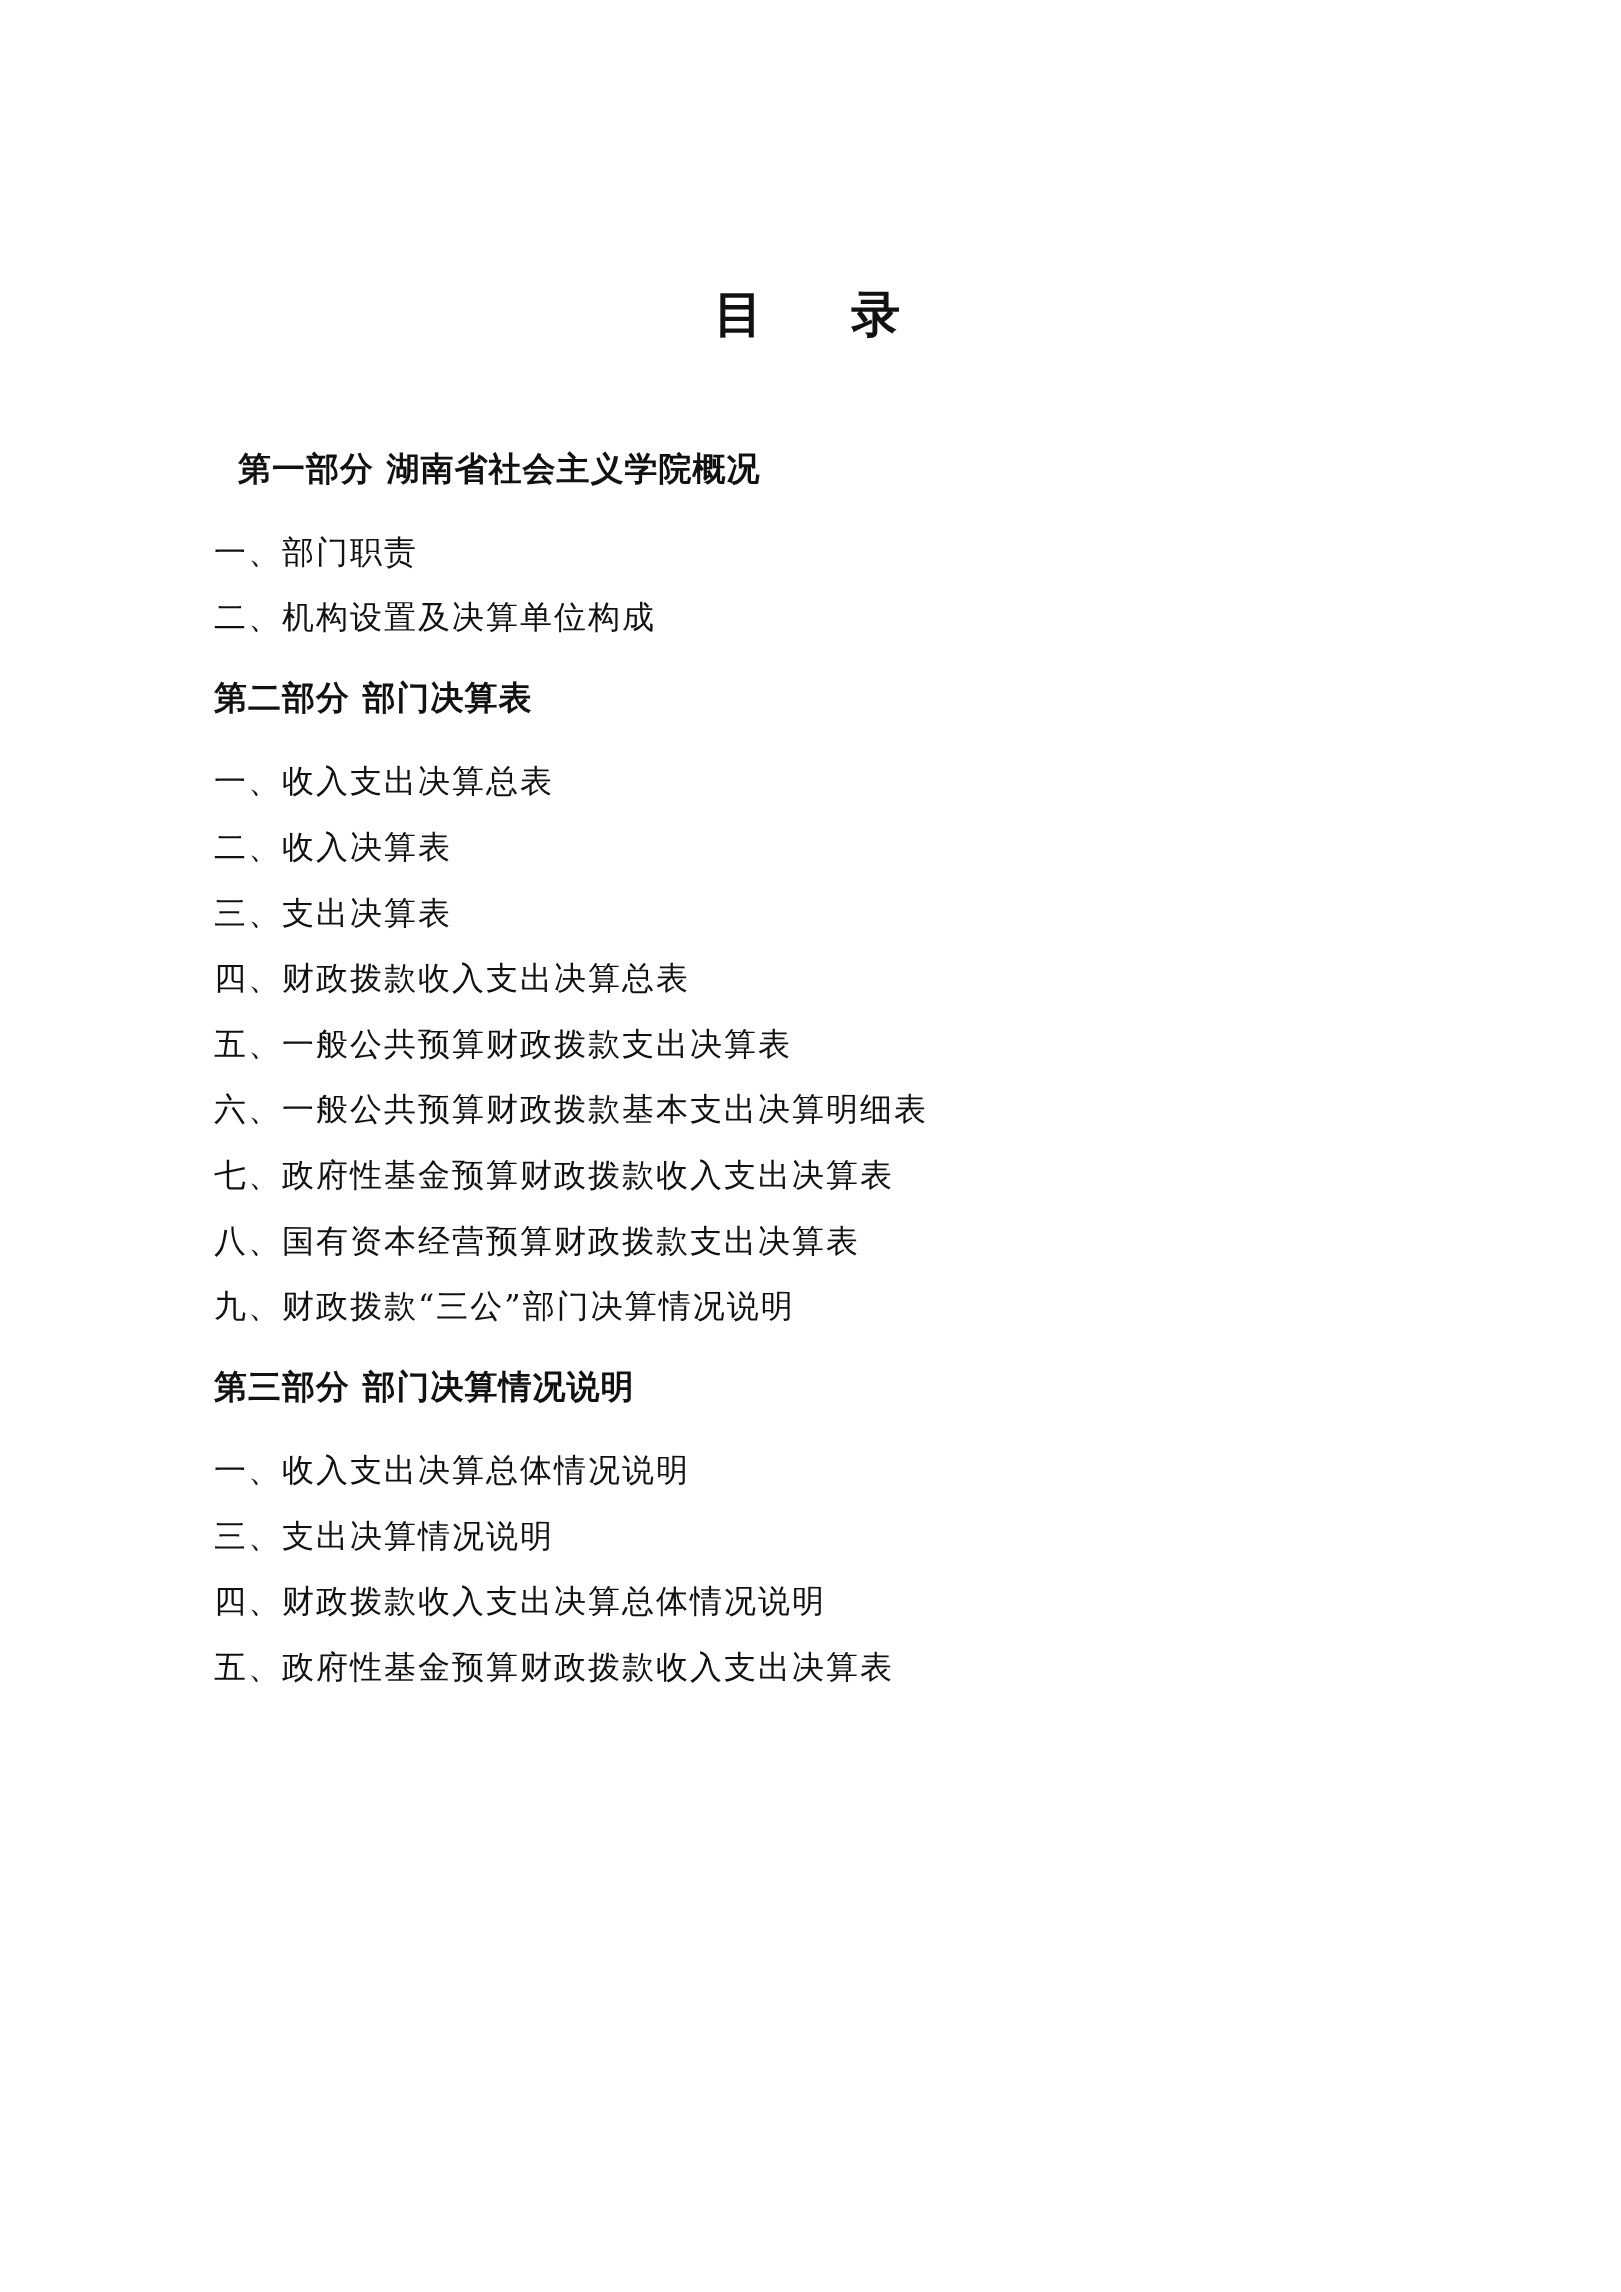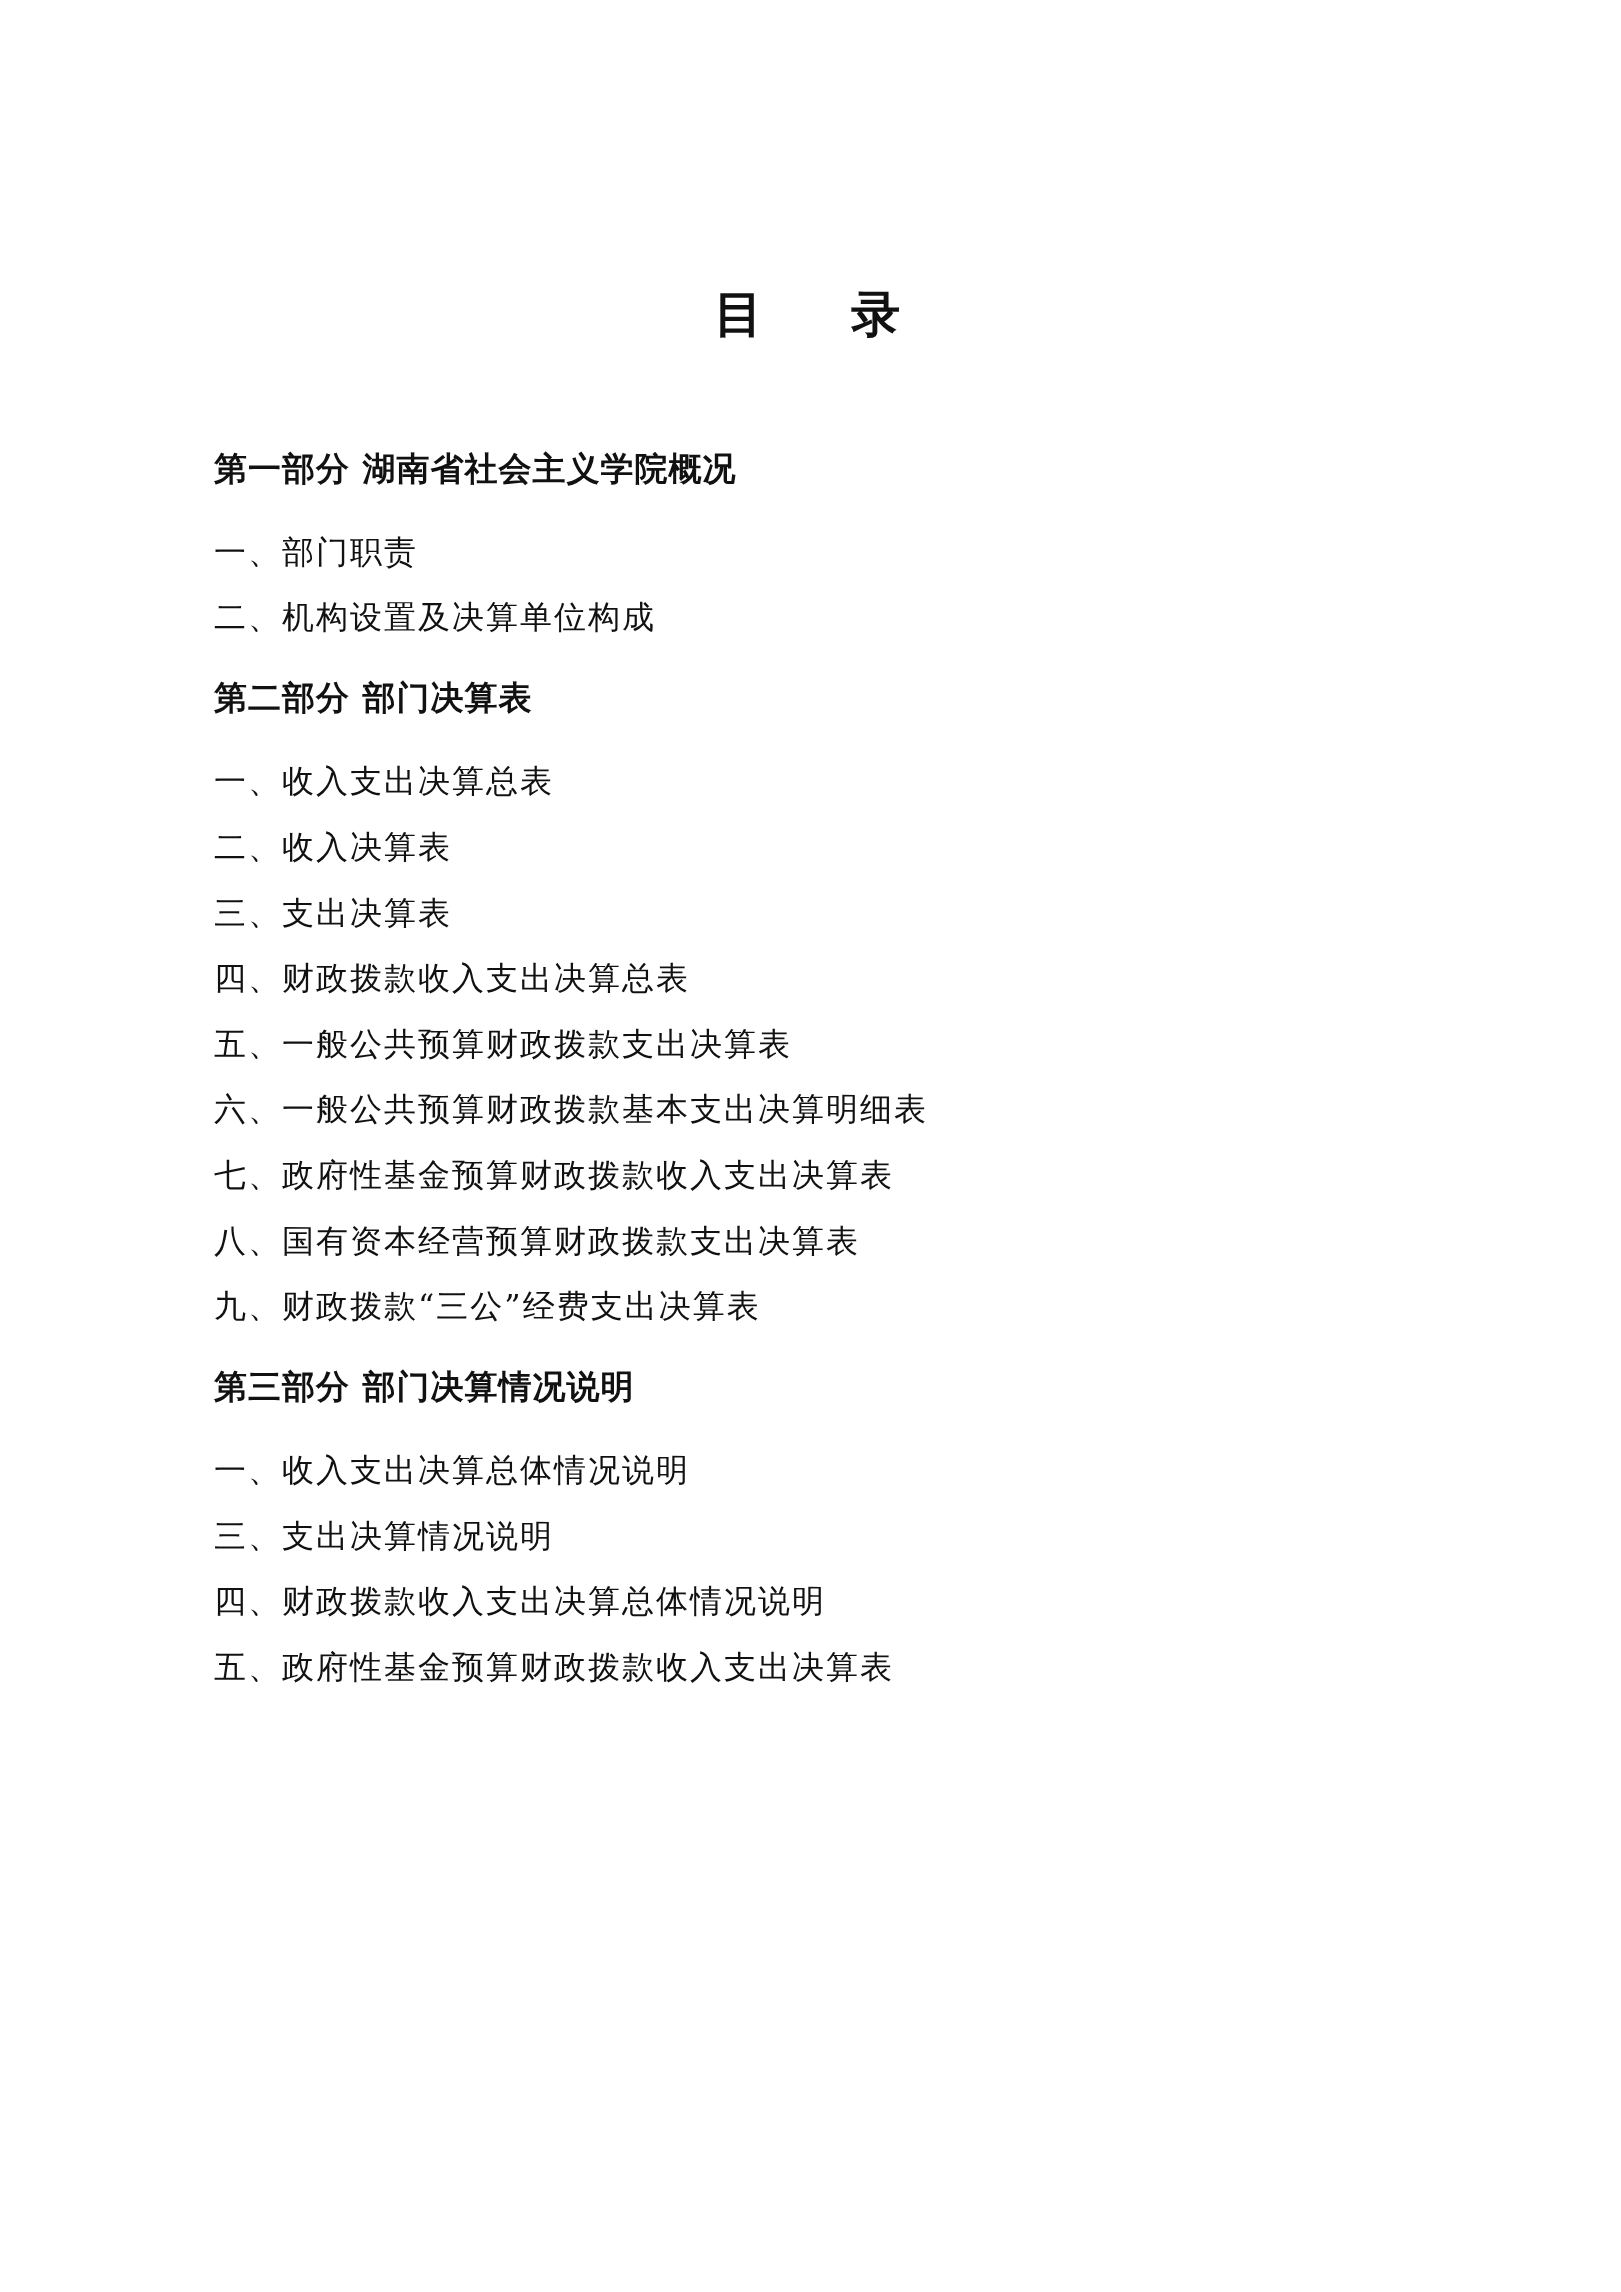--- a/index.html
+++ b/index.html
@@ -46,21 +46,21 @@
     letter-spacing: 1px;
   }
   .entry {
     font-size: 32px;
     font-family: "DejaVu Serif", "Liberation Serif", serif;
     color: #111111;
     letter-spacing: 2px;
     white-space: nowrap;
   }
   
-  .h1-block { margin-top: 102px; }
+  .h1-block { margin-top: 102px; margin-left: 24px; }
   .entry { margin-top: 37px; }
   .section-heading + .entry { margin-top: 39px; }
   .entry + .entry { margin-top: 21.6px; }
   .group-gap { margin-top: 36px; }
 </style>
 </head>
 <body>
 
 <div class="page">
   <div class="content">
@@ -73,21 +73,21 @@
 
     <div class="section-heading group-gap">第二部分  部门决算表</div>
     <div class="entry">一、收入支出决算总表</div>
     <div class="entry">二、收入决算表</div>
     <div class="entry">三、支出决算表</div>
     <div class="entry">四、财政拨款收入支出决算总表</div>
     <div class="entry">五、一般公共预算财政拨款支出决算表</div>
     <div class="entry">六、一般公共预算财政拨款基本支出决算明细表</div>
     <div class="entry">七、政府性基金预算财政拨款收入支出决算表</div>
     <div class="entry">八、国有资本经营预算财政拨款支出决算表</div>
-    <div class="entry">九、财政拨款“三公”经费支出决算表</div>
+    <div class="entry">九、财政拨款“三公”部门决算情况说明</div>
 
     <div class="section-heading group-gap">第三部分  部门决算情况说明</div>
     <div class="entry">一、收入支出决算总体情况说明</div>
     <div class="entry">三、支出决算情况说明</div>
     <div class="entry">四、财政拨款收入支出决算总体情况说明</div>
     <div class="entry">五、政府性基金预算财政拨款收入支出决算表</div>
 
   </div>
 </div>
 

